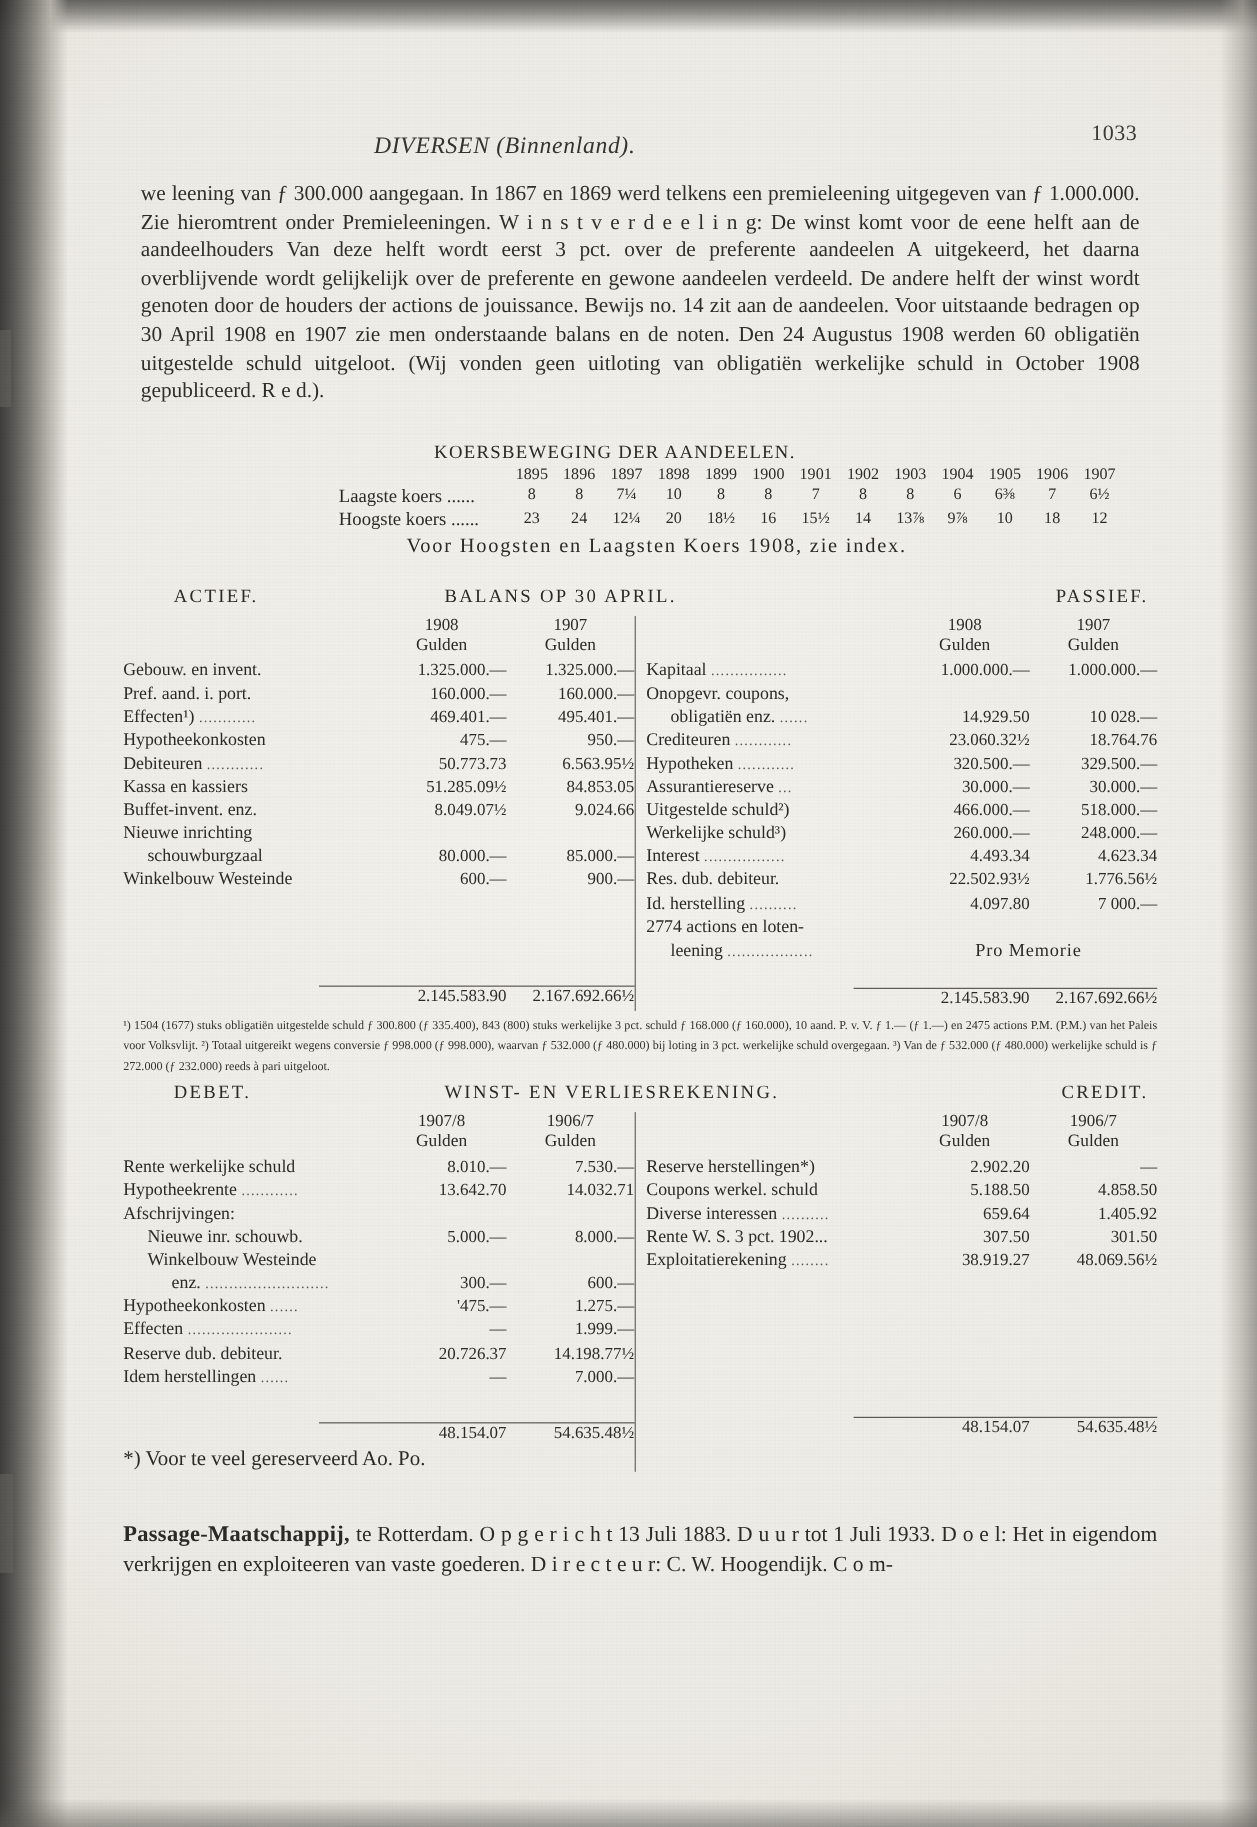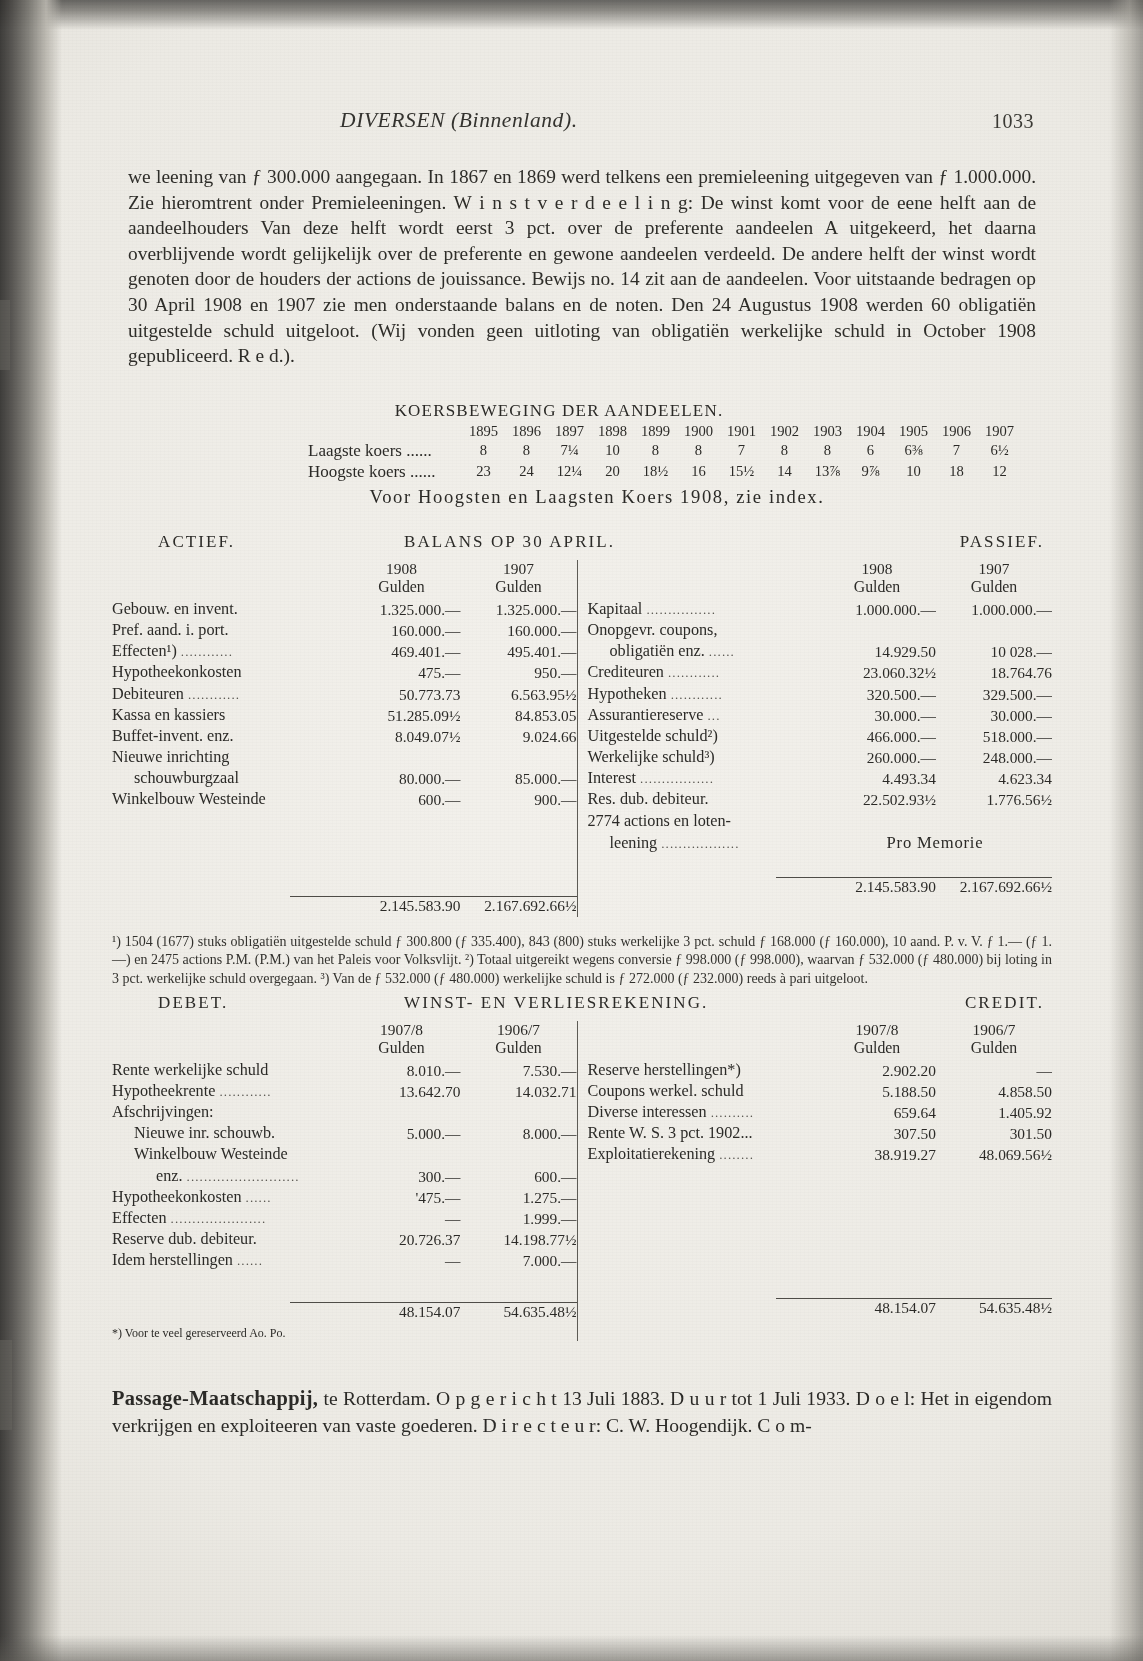--- a/index.html
+++ b/index.html
@@ -48,21 +48,21 @@
   
   #content {
     position:absolute;
     left:112px; top:108px; width:940px; height:1420px;
     color:#2b2a27;
   }
 
   
   .runhead { position:relative; height:40px; }
   .runhead .title {
-    position:absolute; left:228px; top:0;
+    position:absolute; left:228px; top:12px;
     font-style:italic; font-size:21.5px; letter-spacing:.6px;
     color:#34332f;
   }
   .runhead .folio {
     position:absolute; right:18px; top:2px;
     font-size:20px; letter-spacing:.5px; color:#3a3934;
   }
 
   
   .prose {
@@ -114,34 +114,34 @@
   table.fin tr.yr td { text-align:center; font-size:15.4px; padding-bottom:0; }
   table.fin tr.gl td { text-align:center; font-size:15.8px; padding-bottom:4px; }
   .indent { padding-left:22px !important; }
   .dots { letter-spacing:1.1px; font-size:13px; color:#57554f; }
   .rule { border-top:1.4px solid #4e4c47; height:0; margin-top:6px; }
   .totrow td { padding-top:4px; font-size:15.4px; }
   .promem { text-align:center; font-size:16.6px; letter-spacing:.8px; }
 
   
   .fnote {
-    margin-top:16px; font-size:14px; line-height:18.6px;
+    margin-top:4px; font-size:11px; line-height:18.6px;
     text-align:justify; color:#33322e;
   }
 
   
   .pl { margin-top:4px; }
 
   
   .closing {
     margin-top:44px; font-size:19.6px; line-height:27px;
     text-align:justify;
   }
   .closing .bold { font-weight:bold; letter-spacing:.3px; font-size:20.4px; }
-  .fnstar { font-size:12px; margin-top:2px; }
+  .fnstar { font-size:19px; margin-top:2px; }
 </style>
 </head>
 <body>
 
 <div id="page">
   <div id="gutter-top"></div>
   <div id="gutter-left"></div>
   <div id="gutter-right"></div>
   <div id="gutter-bottom"></div>
   <div class="edge-mark" style="left:0;top:300px;width:10px;height:70px;"></div>
@@ -364,20 +364,25 @@
               <td class="lab"><span>Interest</span> <span class="dots">.................</span></td>
               <td class="v1">4.493.34</td>
               <td class="v2">4.623.34</td>
             </tr>
             <tr>
               <td class="lab"><span>Res.  dub. debiteur.</span></td>
               <td class="v1">22.502.93½</td>
               <td class="v2">1.776.56½</td>
             </tr>
             <tr>
+              <td class="lab"><span>Id. herstelling</span> <span class="dots">..........</span></td>
+              <td class="v1">4.097.80</td>
+              <td class="v2">7 000.—</td>
+            </tr>
+            <tr>
               <td class="lab"><span>2774 actions en loten-</span></td>
               <td class="v1"></td>
               <td class="v2"></td>
             </tr>
             <tr>
               <td class="lab indent"><span>leening</span> <span class="dots">..................</span></td>
               <td class="promem" colspan="2">Pro Memorie</td>
             </tr>
           </tbody>
             </table>

